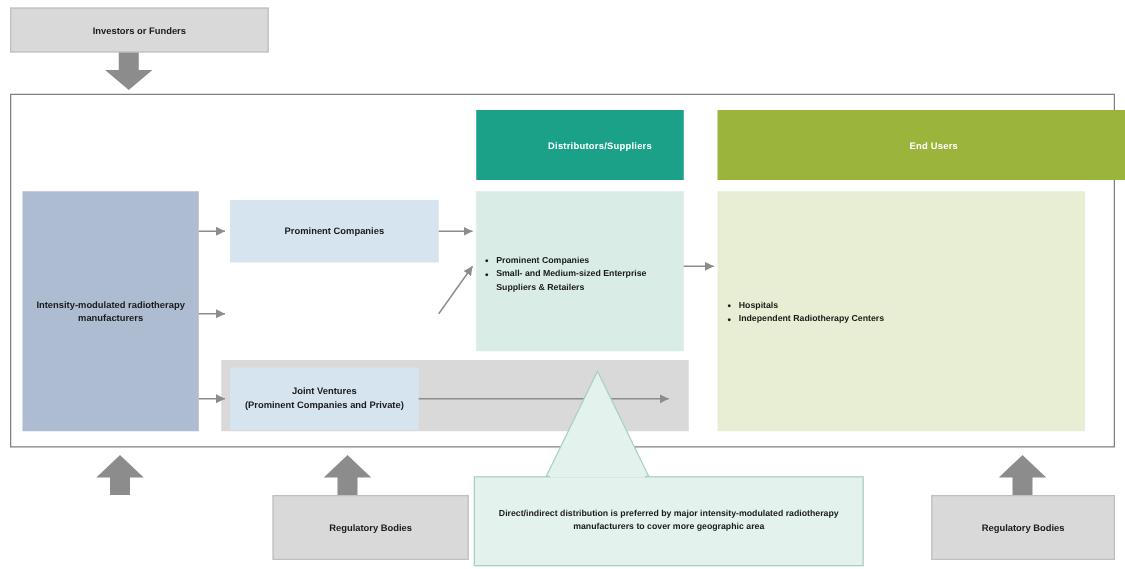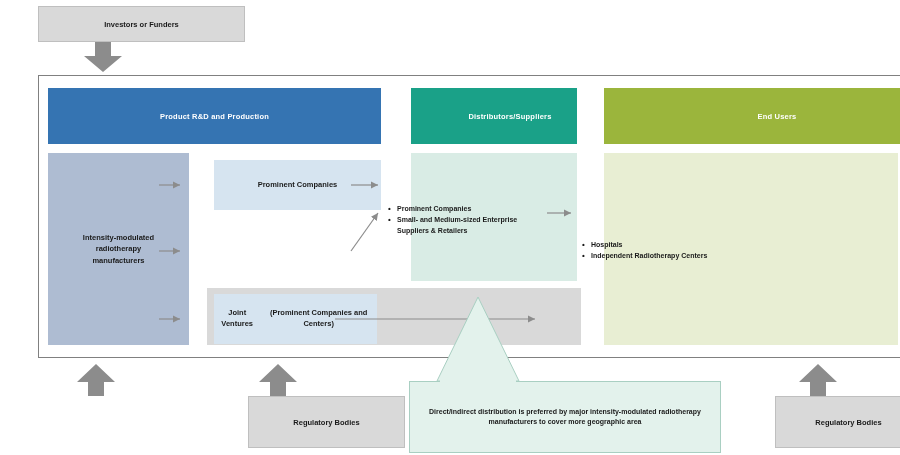--- a/index.html
+++ b/index.html
@@ -13,21 +13,20 @@
   #canvas {
     position: relative;
     width: 900px;
     height: 455px;
     background: #ffffff;
     overflow: hidden;
   }
   .box {
     position: absolute;
     box-sizing: border-box;
-    margin-left: 30px;
   }
   .centered {
     display: flex;
     align-items: center;
     justify-content: center;
     text-align: center;
   }
   .gray-box {
     background: #d9d9d9;
     border: 1px solid #bfbfbf;
@@ -111,50 +110,47 @@
 <body>
 
 <div id="canvas">
 
   <div class="box gray-box centered" style="left:8px; top:6px; width:207px; height:36px;">
     <span>Investors or Funders</span>
   </div>
 
   <div class="box main-frame" style="left:8px; top:75px; width:884px; height:283px;"></div>
 
-  <div class="box header-band centered" style="left:18px; top:88px; width:333px; height:56px; background:#3574b2;">
-    <span>Product R&amp;D and Production</span>
-  </div>
 
   <div class="box header-band centered" style="left:381px; top:88px; width:166px; height:56px; background:#1aa188;padding-left:32px;">
     <span>Distributors/Suppliers</span>
   </div>
 
   <div class="box header-band centered" style="left:574px; top:88px; width:346px; height:56px; background:#9bb53c;">
     <span>End Users</span>
   </div>
 
   <div class="box jv-backdrop" style="left:177px; top:288px; width:374px; height:57px;"></div>
 
   <div class="box dist-panel" style="left:381px; top:153px; width:166px; height:128px;"></div>
 
   <div class="box enduser-panel" style="left:574px; top:153px; width:294px; height:192px;"></div>
 
-  <div class="box mfr-box centered" style="left:18px; top:153px; width:141px; height:192px; padding:0 28px;">
+  <div class="box mfr-box centered" style="left:18px; top:153px; width:141px; height:192px; padding:0 4px;">
     <span>Intensity-modulated radiotherapy manufacturers</span>
   </div>
 
   <div class="box sub-box centered" style="left:184px; top:160px; width:167px; height:50px;">
     <span>Prominent Companies</span>
   </div>
 
 
-  <div class="box sub-box centered" style="left:184px; top:294px; width:163px; height:50px; flex-direction:row;">
+  <div class="box sub-box centered" style="left:184px; top:294px; width:151px; height:50px; flex-direction:column;text-align:right;">
     <span>Joint Ventures</span>
-    <span>(Prominent Companies and Centers)</span>
+    <span>(Prominent Companies and Private)</span>
   </div>
 
   <ul class="bullets" style="left:388px; top:204px; width:152px;">
     <li>
       <span>Prominent Companies</span>
     </li>
     <li>
       <span>Small- and Medium-sized Enterprise Suppliers &amp; Retailers</span>
     </li>
   </ul>

